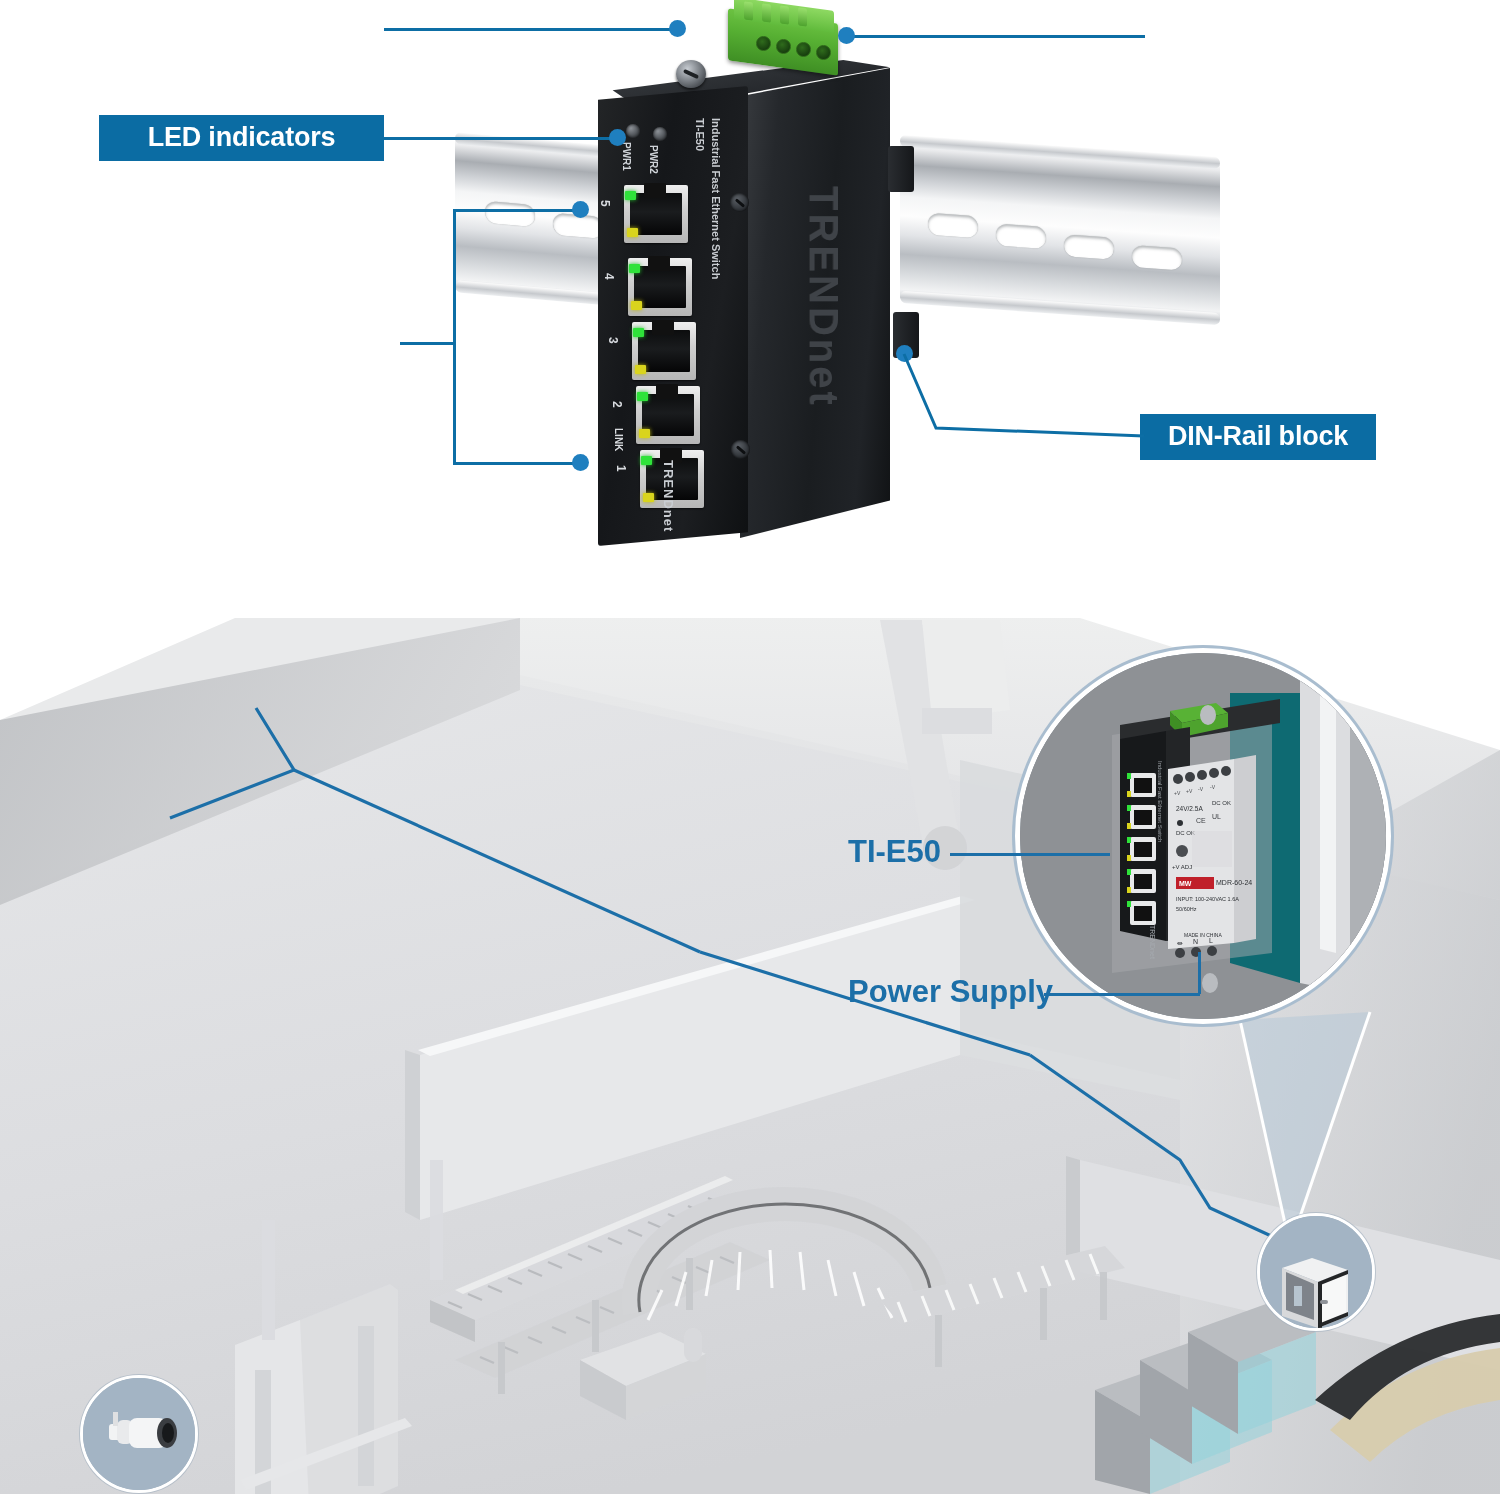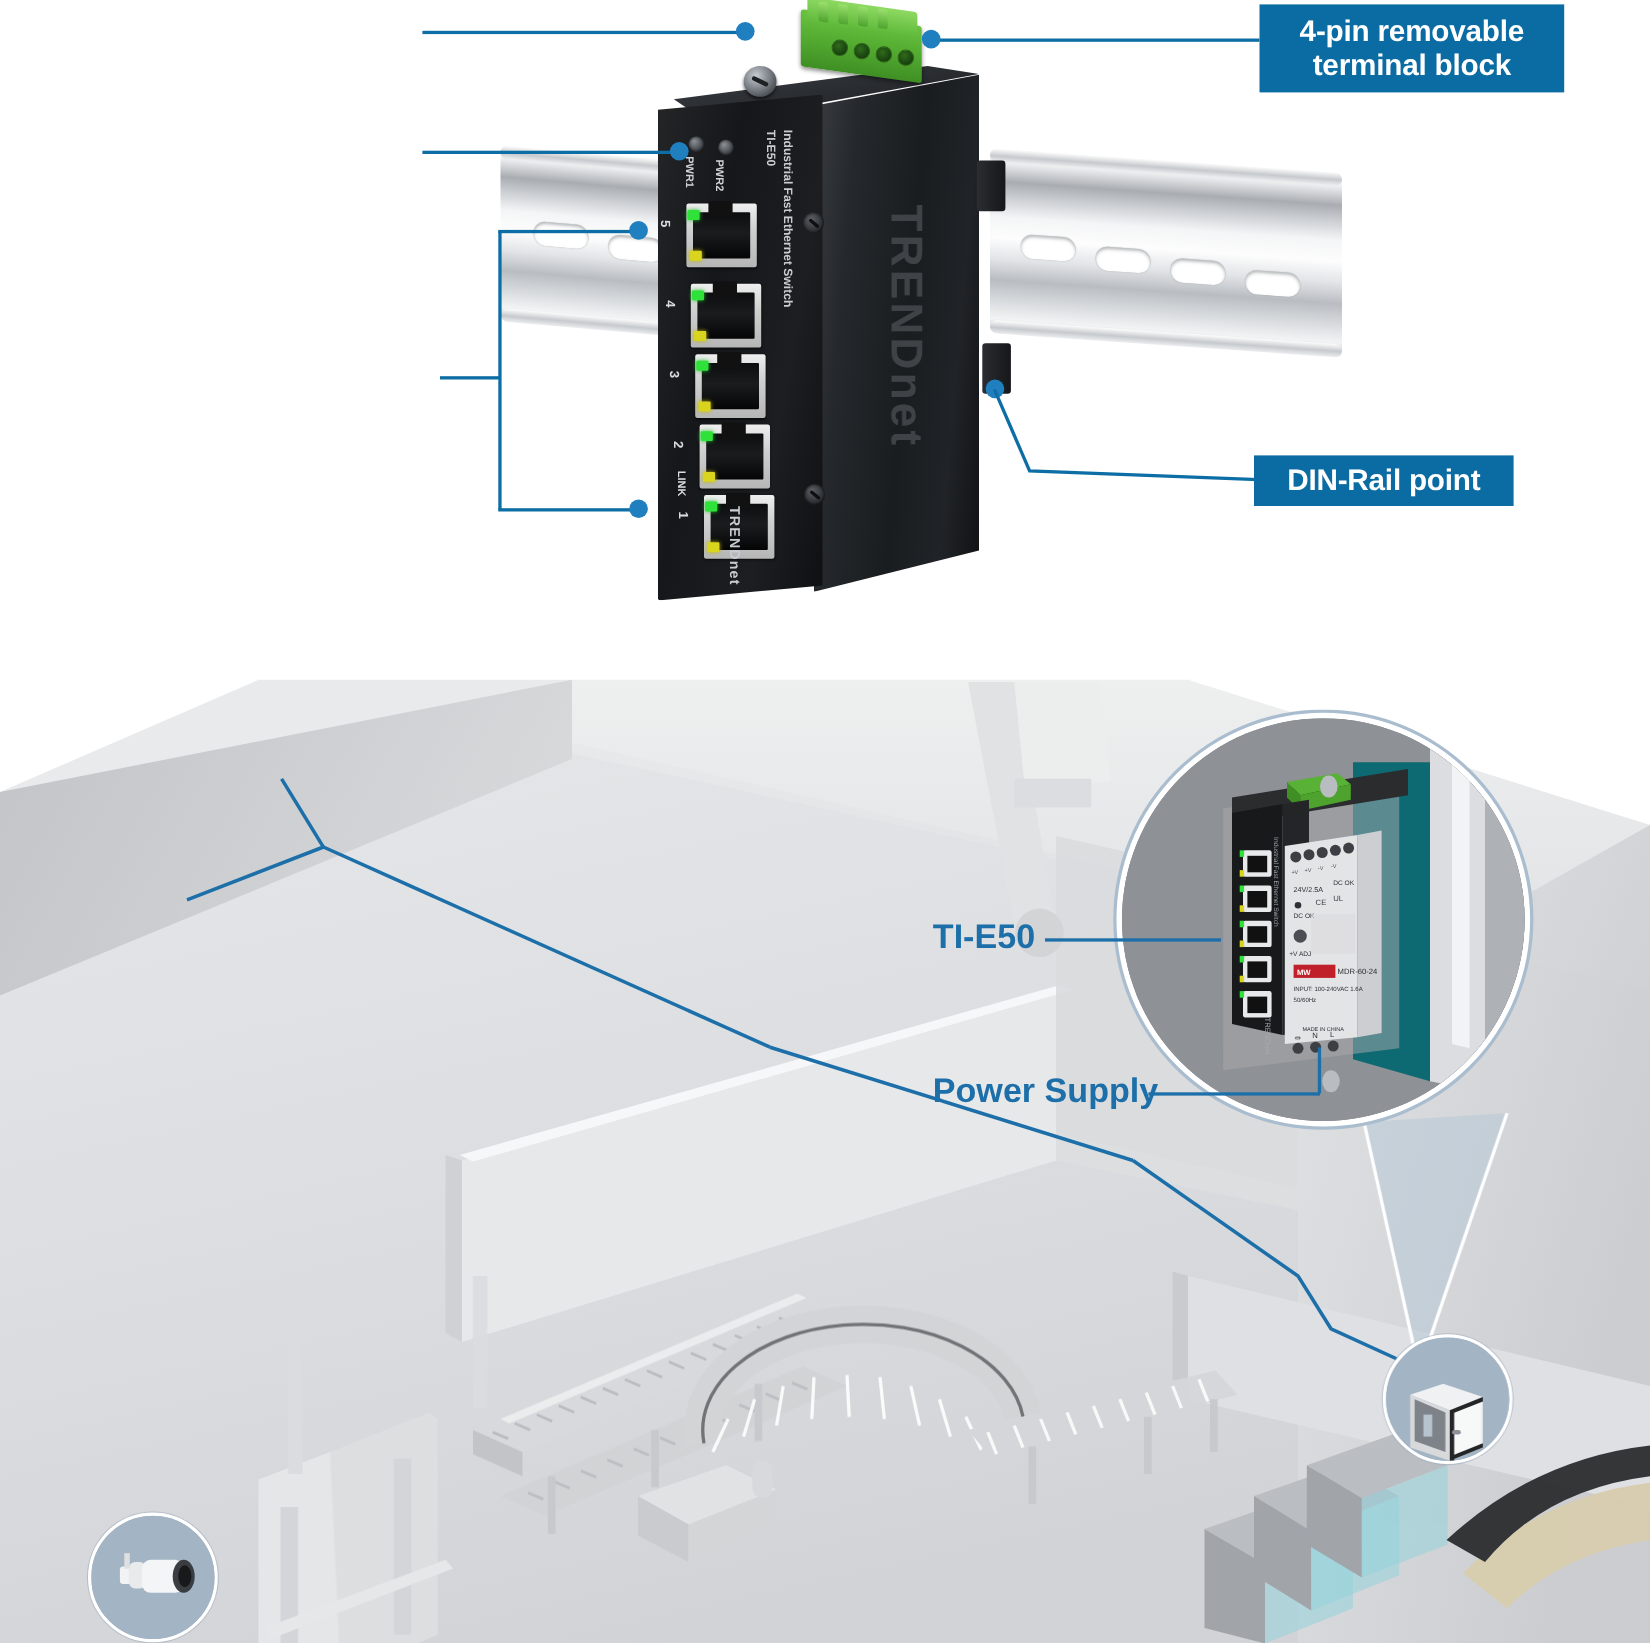--- a/index.html
+++ b/index.html
@@ -295,38 +295,35 @@
     <div class="term-fin" style="left:780px; top:6px; height:18px; transform:skewY(8deg);"></div>
     <div class="term-fin" style="left:798px; top:8px; height:18px; transform:skewY(8deg);"></div>
     <div class="term-screw" style="left:756px; top:36px;"></div>
     <div class="term-screw" style="left:776px; top:39px;"></div>
     <div class="term-screw" style="left:796px; top:42px;"></div>
     <div class="term-screw" style="left:816px; top:45px;"></div>
 
     <div class="lead lead-h" style="left:384px; top:28px; width:292px;"></div>
     <div class="dot" style="left:669px; top:20px;"></div>
 
+    <div class="callout-box" style="left:99px; top:115px; width:285px; height:46px;">LED indicators</div>
     <div class="lead lead-h" style="left:384px; top:137px; width:232px;"></div>
     <div class="dot" style="left:609px; top:129px;"></div>
 
     <div class="lead lead-h" style="left:400px; top:342px; width:55px;"></div>
     <div class="lead lead-v" style="left:453px; top:210px; height:254px;"></div>
     <div class="lead lead-h" style="left:453px; top:209px; width:126px;"></div>
     <div class="dot" style="left:572px; top:201px;"></div>
     <div class="lead lead-h" style="left:453px; top:462px; width:126px;"></div>
     <div class="dot" style="left:572px; top:454px;"></div>
 
-    <div class="callout-box" style="left:1145px; top:4px; width:277px; height:80px; flex-direction:column;">
-      <span>4-pin removable</span>
-      <span>terminal block</span>
-    </div>
     <div class="lead lead-h" style="left:845px; top:35px; width:300px;"></div>
     <div class="dot" style="left:838px; top:27px;"></div>
 
-    <div class="callout-box" style="left:1140px; top:414px; width:236px; height:46px;">DIN-Rail point</div>
+    <div class="callout-box" style="left:1140px; top:414px; width:236px; height:46px;">DIN-Rail block</div>
     <div class="dot" style="left:896px; top:345px;"></div>
     <svg class="abs" style="left:890px; top:348px; width:260px; height:96px; overflow:visible;">
       <polyline points="14,6 46,80 254,88" fill="none" stroke="#0d6ea5" stroke-width="3"></polyline>
     </svg>
 
   </div>
 
   <div id="scene">
 
     <svg class="abs" style="left:0; top:0; width:1500px; height:894px;">

